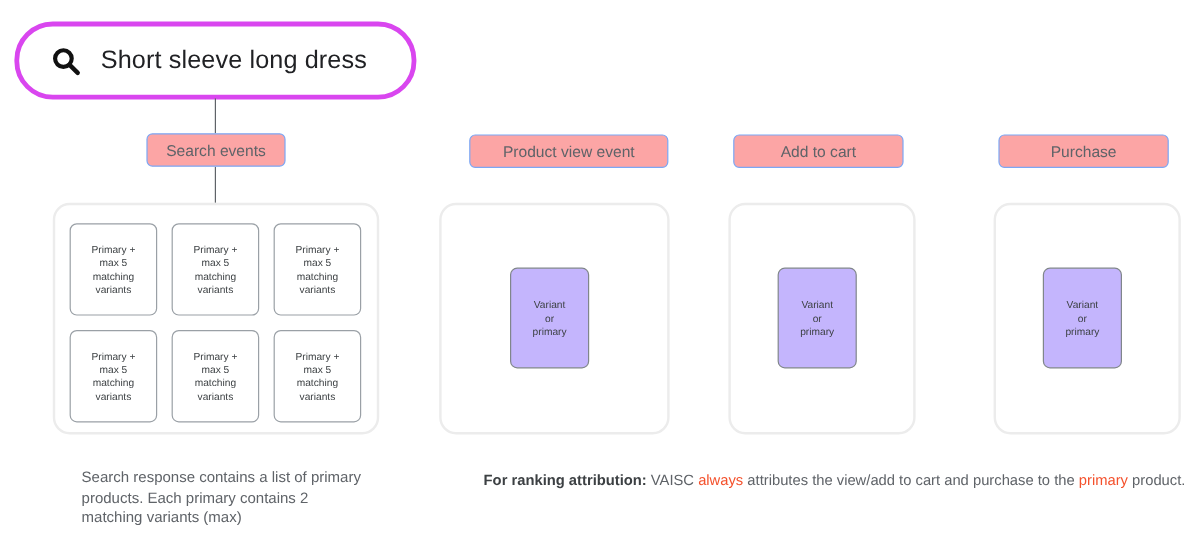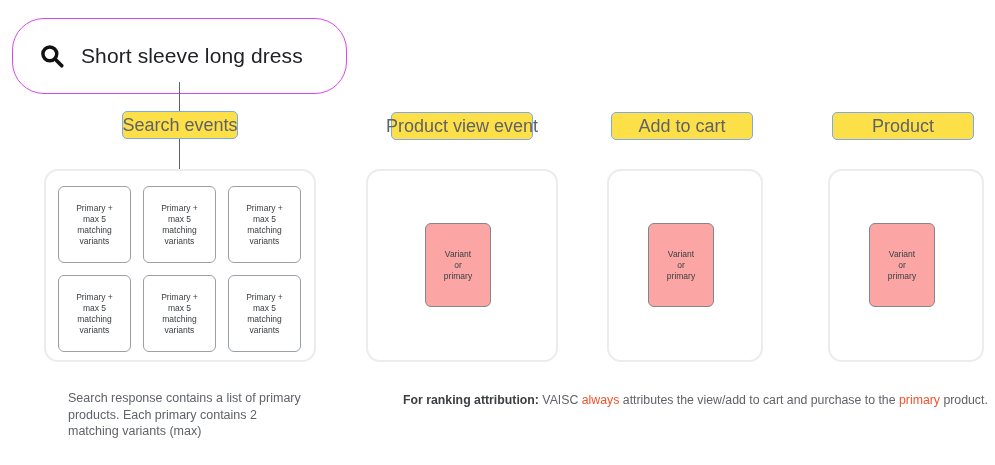--- a/index.html
+++ b/index.html
@@ -15,23 +15,23 @@
     color: #3c4043;
     overflow: hidden;
   }
 
   
   .searchbar {
     position: absolute;
     left: 12px;
     top: 18px;
     width: 335px;
-    height: 76px;
-    box-sizing: border-box;
-    border: 1px solid #d946ef;
+    height: 65px;
+    box-sizing: border-box;
+    border: 4px solid #d946ef;
     border-radius: 32px;
     background: #ffffff;
     display: flex;
     align-items: center;
     padding-left: 26px;
   }
   .search-icon {
     width: 26px;
     height: 26px;
     flex: 0 0 auto;
@@ -52,25 +52,25 @@
     background: #5f6368;
   }
 
   
   .pill {
     position: absolute;
     height: 28px;
     box-sizing: border-box;
     border: 1px solid #7ba7f5;
     border-radius: 5px;
-    background: #fde047;
+    background: #fca5a5;
     display: flex;
     align-items: center;
     justify-content: center;
-    font-size: 18px;
+    font-size: 13px;
     color: #5f6368;
     white-space: nowrap;
   }
 
   
   .outercard {
     position: absolute;
     box-sizing: border-box;
     border: 2px solid #ececec;
     border-radius: 14px;
@@ -105,21 +105,21 @@
   }
 
   
   .varbox {
     position: absolute;
     width: 66px;
     height: 84px;
     box-sizing: border-box;
     border: 1px solid #80868b;
     border-radius: 6px;
-    background: #fca5a5;
+    background: #c4b5fd;
     display: flex;
     align-items: center;
     justify-content: center;
     text-align: center;
     font-size: 8.5px;
     line-height: 11px;
     color: #3c4043;
   }
 
   
@@ -210,21 +210,21 @@
   <div class="gridbox">
     <span>
       <span>Primary +</span><br>
       <span>max 5</span><br>
       <span>matching</span><br>
       <span>variants</span>
     </span>
   </div>
 </div>
 
-<div class="pill" style="left:391px; top:112px; width:142px;">
+<div class="pill" style="left:391px; top:112px; width:166px;">
   <span>Product view event</span>
 </div>
 <div class="outercard" style="left:366px; top:169px; width:192px; height:193px;"></div>
 <div class="varbox" style="left:425px; top:223px;">
   <span>
     <span>Variant</span><br>
     <span>or</span><br>
     <span>primary</span>
   </span>
 </div>
@@ -235,21 +235,21 @@
 <div class="outercard" style="left:607px; top:169px; width:156px; height:193px;"></div>
 <div class="varbox" style="left:648px; top:223px;">
   <span>
     <span>Variant</span><br>
     <span>or</span><br>
     <span>primary</span>
   </span>
 </div>
 
 <div class="pill" style="left:832px; top:112px; width:142px;">
-  <span>Product</span>
+  <span>Purchase</span>
 </div>
 <div class="outercard" style="left:828px; top:169px; width:156px; height:193px;"></div>
 <div class="varbox" style="left:869px; top:223px;">
   <span>
     <span>Variant</span><br>
     <span>or</span><br>
     <span>primary</span>
   </span>
 </div>
 

